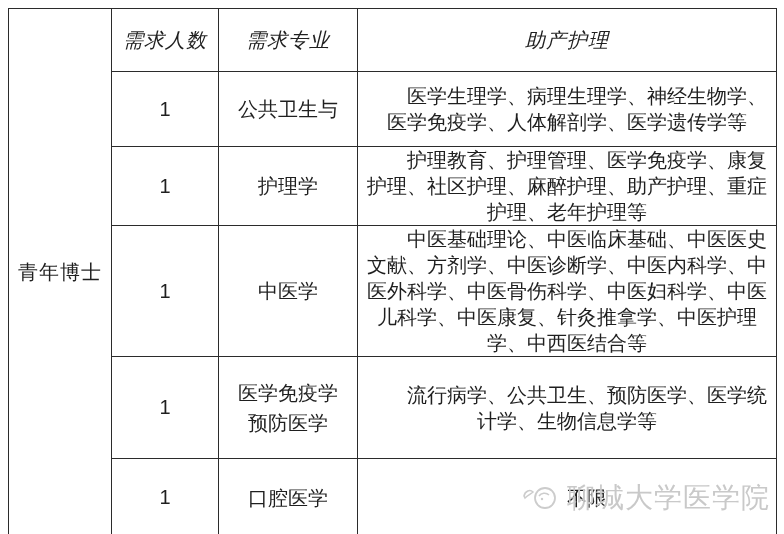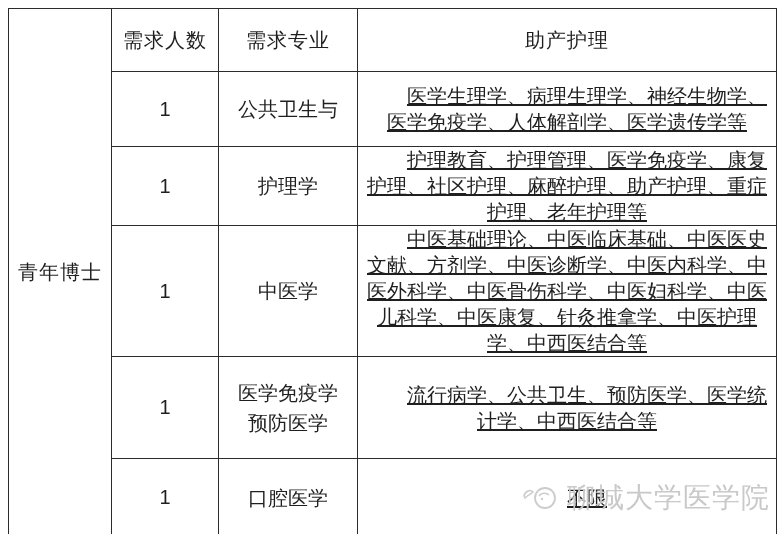--- a/index.html
+++ b/index.html
@@ -30,31 +30,30 @@
     overflow: hidden;
   }
   .row-header  { height: 63px; }
   .row-basic   { height: 75px; }
   .row-nursing { height: 73px; }
   .row-tcm     { height: 116px; }
   .row-public  { height: 102px; }
   .row-dental  { height: 78px; }
 
   td.group-cell { font-size: 20px; letter-spacing: 1px; }
-  td.head-cell  { font-size: 20px; letter-spacing: 1px; }
+  td.head-cell  { font-size: 20px; letter-spacing: 1px; font-style: italic; }
   td.count-cell { font-size: 20px; }
   td.major-cell { font-size: 20px; white-space: pre-line; line-height: 30px; }
   td.dir-cell {
     text-align: justify;
     text-justify: inter-ideograph;
     font-size: 16px;
     line-height: 26px;
     padding: 4px 11px 4px 10px;
     text-indent: 2em;
-    text-decoration: underline;
   }
   .watermark {
     position: absolute;
     right: 14px;
     bottom: 17px;
     display: flex;
     align-items: center;
     gap: 7px;
     color: #c9c9c9;
     font-size: 28px;
@@ -98,21 +97,21 @@
       <tr class="row-tcm">
         <td class="count-cell">1</td>
         <td class="major-cell">中医学</td>
         <td class="dir-cell">中医基础理论、中医临床基础、中医医史文献、方剂学、中医诊断学、中医内科学、中医外科学、中医骨伤科学、中医妇科学、中医儿科学、中医康复、针灸推拿学、中医护理学、中西医结合等</td>
       </tr>
 
       <tr class="row-public">
         <td class="count-cell">1</td>
         <td class="major-cell">医学免疫学
 预防医学</td>
-        <td class="dir-cell">流行病学、公共卫生、预防医学、医学统计学、中西医结合等</td>
+        <td class="dir-cell">流行病学、公共卫生、预防医学、医学统计学、生物信息学等</td>
       </tr>
 
       <tr class="row-dental">
         <td class="count-cell">1</td>
         <td class="major-cell">口腔医学</td>
         <td class="dir-cell">不限</td>
       </tr>
     </tbody>
   </table>
 

